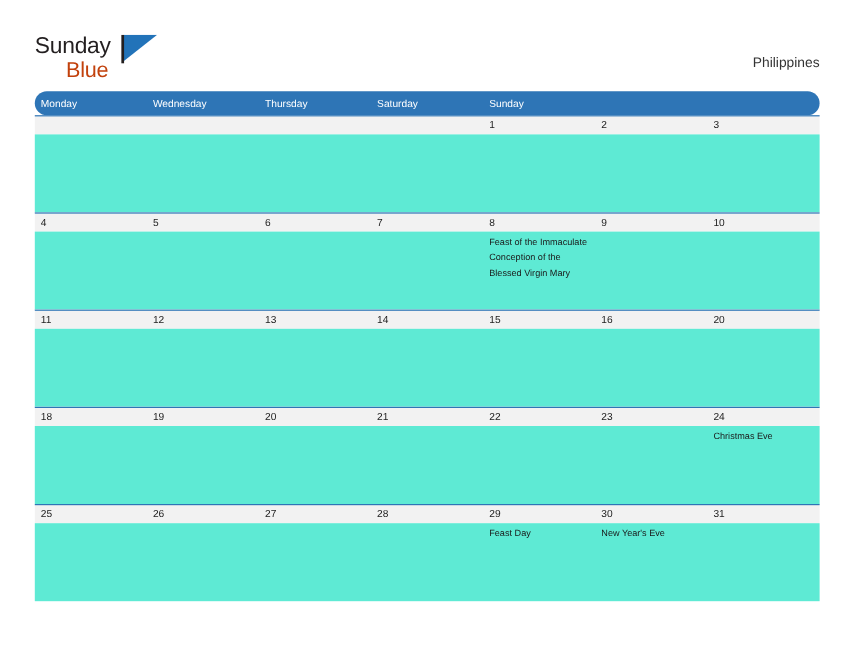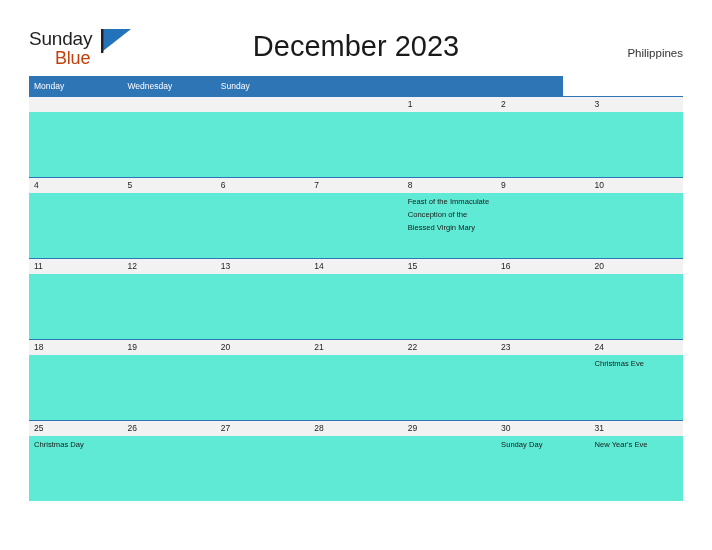--- a/index.html
+++ b/index.html
@@ -87,23 +87,24 @@
 
   
   .calendar {
     position: absolute;
     left: 29px;
     top: 76px;
     width: 654px;
   }
   .dow-row {
     display: flex;
-    width: 534px;
+    width: 654px;
     height: 20px;
     background: #2e75b6;
+    border-radius: 10px;
   }
   .dow-cell {
     width: 93.43px;
     height: 20px;
     line-height: 20px;
     color: #ffffff;
     font-size: 8.5px;
     font-family: "Liberation Sans", sans-serif;
     padding-left: 5px;
     box-sizing: border-box;
@@ -161,28 +162,29 @@
       <span class="logo-general">Sunday</span>
       <span class="logo-blue">Blue</span>
       <span class="logo-flag">
         <svg width="32" height="24" viewBox="0 0 32 24" xmlns="http://www.w3.org/2000/svg">
           <polygon points="2,0 30,0 2,22" fill="#2273b9"></polygon>
           <rect x="0" y="0" width="2.4" height="24" fill="#231f20"></rect>
         </svg>
       </span>
     </div>
 
-    <div class="title">December 2023</div>
     <div class="country">Philippines</div>
   </div>
 
   <div class="calendar">
     <div class="dow-row">
       <div class="dow-cell">Monday</div>
       <div class="dow-cell">Wednesday</div>
+      <div class="dow-cell">Thursday</div>
+      <div class="dow-cell">Saturday</div>
       <div class="dow-cell">Sunday</div>
     </div>
 
     <div class="week">
       <div class="week-band">
         <div class="daynum"></div>
         <div class="daynum"></div>
         <div class="daynum"></div>
         <div class="daynum"></div>
         <div class="daynum">1</div>
@@ -267,24 +269,23 @@
       <div class="week-band">
         <div class="daynum">25</div>
         <div class="daynum">26</div>
         <div class="daynum">27</div>
         <div class="daynum">28</div>
         <div class="daynum">29</div>
         <div class="daynum">30</div>
         <div class="daynum">31</div>
       </div>
       <div class="week-body">
-        <div class="event-cell">Christmas Day</div>
-        <div class="event-cell"></div>
-        <div class="event-cell"></div>
-        <div class="event-cell"></div>
-        <div class="event-cell"></div>
-        <div class="event-cell">Sunday Day</div>
+        <div class="event-cell"></div>
+        <div class="event-cell"></div>
+        <div class="event-cell"></div>
+        <div class="event-cell"></div>
+        <div class="event-cell">Feast Day</div>
         <div class="event-cell">New Year's Eve</div>
       </div>
     </div>
 
   </div>
 </div>
 
 </body></html>

